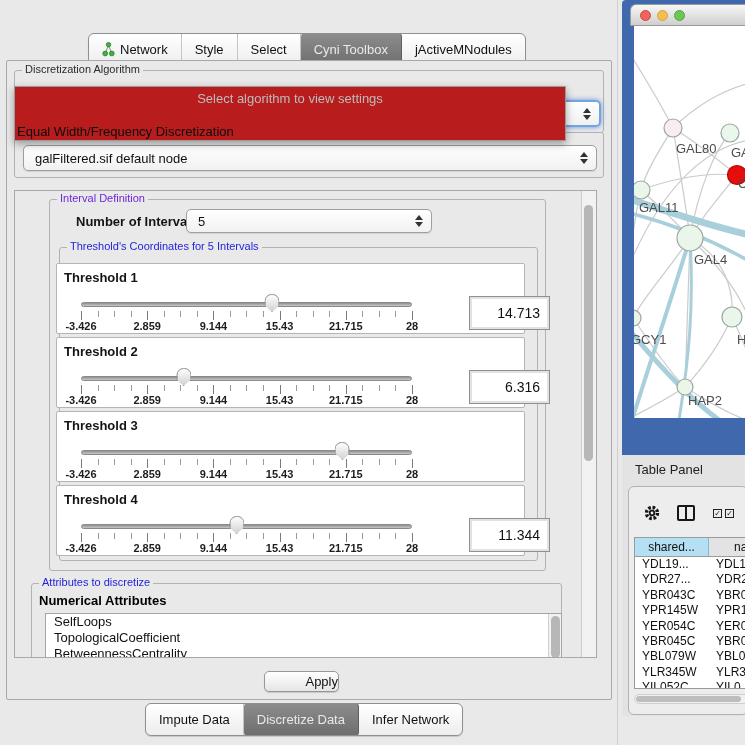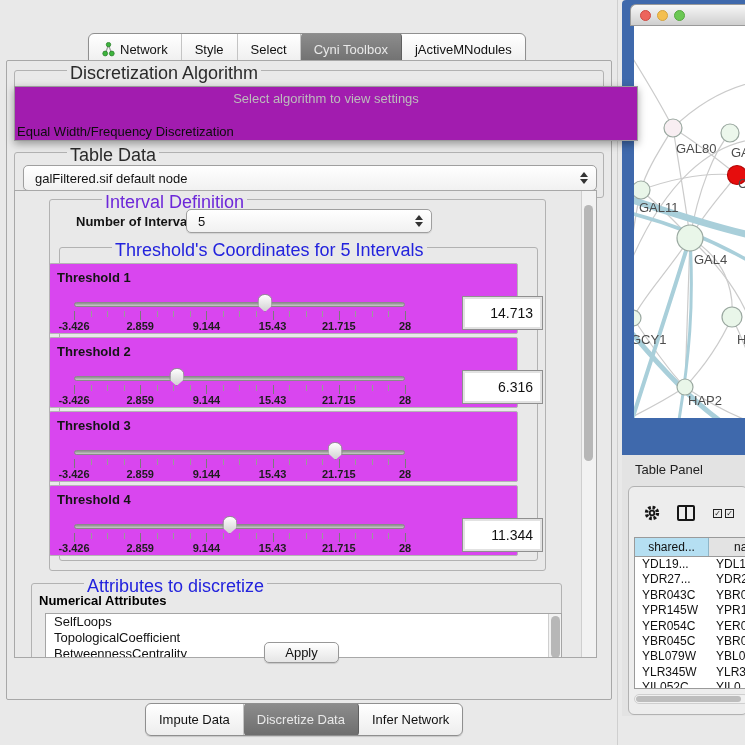--- a/index.html
+++ b/index.html
@@ -19,44 +19,44 @@
 
   
   .seg { position:absolute; display:flex; height:33px; border:1px solid #8f8f8f; border-radius:6px; background:linear-gradient(#ffffff,#ededed); box-shadow:0 1px 1px rgba(0,0,0,.15); overflow:hidden; }
   .seg .tab { display:flex; align-items:center; justify-content:center; gap:5px; padding:0 13px; font-size:13px; color:#111; border-right:1px solid #c4c4c4; cursor:default; white-space:nowrap; }
   .seg .tab:last-child { border-right:none; }
   .seg .tab.sel { background:linear-gradient(#8d8d8d,#6d6d6d); color:#e9e9e9; border-right-color:#5f5f5f; border-radius:4px; margin:-1px 0; }
 
   #main-panel { position:absolute; left:6px; top:60px; width:606px; height:640px; border:1px solid #a8a8a8; background:#e9e9e9; border-radius:2px; }
 
   .group { position:absolute; border:1px solid #b2b2b2; border-radius:3px; }
-  .gtitle { position:absolute; top:-8px; left:7px; background:#e9e9e9; padding:0 3px; font-size:18px; white-space:nowrap;margin-left:45px; }
+  .gtitle { position:absolute; top:-8px; left:7px; background:#e9e9e9; padding:0 3px; font-size:11px; white-space:nowrap; }
   .gtitle.plain { color:#2b2b2b; }
   .gtitle.green { color:#6d28d9; }
   .gtitle.blue  { color:#2323dd; }
 
   .combo { position:absolute; background:linear-gradient(#ffffff,#f1f1f1); border:1px solid #9f9f9f; border-radius:5px; font-size:13px; color:#111; display:flex; align-items:center; padding:0 24px 0 11px; box-shadow:0 1px 1px rgba(0,0,0,.1); }
   .combo.focus { border:2px solid #76a3e2; box-shadow:0 0 5px rgba(90,140,220,.9); }
   .updown { position:absolute; right:8px; top:50%; transform:translateY(-50%); width:8px; height:12px; }
   .updown::before { content:""; position:absolute; left:0; top:0; border-left:4px solid transparent; border-right:4px solid transparent; border-bottom:5px solid #333; }
   .updown::after  { content:""; position:absolute; left:0; bottom:0; border-left:4px solid transparent; border-right:4px solid transparent; border-top:5px solid #333; }
 
   
-  #algo-popup { position:absolute; left:14px; top:86px; width:624px; height:55px; background:#a21caf; border:1px solid #9a9a9a; box-shadow:0 3px 8px rgba(0,0,0,.35); z-index:30; font-size:13px; }
+  #algo-popup { position:absolute; left:14px; top:86px; width:552px; height:55px; background:#b91c1c; border:1px solid #9a9a9a; box-shadow:0 3px 8px rgba(0,0,0,.35); z-index:30; font-size:13px; }
   #algo-popup .hint { position:absolute; top:4px; width:100%; text-align:center; color:#bcbcbc; }
   #algo-popup .it1 { position:absolute; top:20px; left:2px; font-weight:bold; color:#0d0d0d; width:99%; }
   #algo-popup .it2 { position:absolute; top:37px; left:2px; color:#0d0d0d; width:99%; }
 
   
   #scrollpane { position:absolute; left:14px; top:190px; width:583px; height:468px; border:1px solid #a8a8a8; background:#e9e9e9; overflow:hidden; }
   .vscroll { position:absolute; right:0; top:0; bottom:0; width:15px; background:#f2f2f2; border-left:1px solid #cfcfcf; }
   .vscroll .thumb { position:absolute; left:2px; width:9px; background:#b7b7b7; border-radius:5px; }
 
   
-  .tpanel { position:absolute; left:34px; width:469px; height:71px; border:1px solid #b5b5b5; background:#d946ef; border-radius:2px; }
+  .tpanel { position:absolute; left:41px; width:469px; height:71px; border:1px solid #b5b5b5; background:#ffffff; border-radius:2px; }
   .tpanel .tlabel { position:absolute; left:7px; top:6px; font-size:13px; font-weight:bold; color:#141414; }
   .trackwrap { position:absolute; left:24px; top:27px; width:331px; height:42px; }
   .track { position:absolute; left:0; right:0; top:11px; height:5px; border-radius:3px; background:linear-gradient(#8f8f8f,#c9c9c9); border:1px solid #8a8a8a; }
   .thumb-sl { position:absolute; top:3px; width:15px; height:18px; transform:translateX(-50%); background:linear-gradient(#fefefe,#d2d2d2); border:1px solid #8f8f8f; border-radius:7px 7px 2px 2px; clip-path:polygon(0 0,100% 0,100% 62%,50% 100%,0 62%); }
   .ticks-min { position:absolute; left:0; top:20px; width:332px; height:6px; background:repeating-linear-gradient(to right,#9a9a9a 0,#9a9a9a 1px,transparent 1px,transparent 16.55px); }
   .ticks-maj { position:absolute; left:0; top:20px; width:332px; height:9px; background:repeating-linear-gradient(to right,#7a7a7a 0,#7a7a7a 1px,transparent 1px,transparent 66.2px); }
   .ticklab { position:absolute; top:29px; transform:translateX(-50%); font-size:11px; font-weight:bold; color:#1d1d1d; white-space:nowrap; }
   .valbox { position:absolute; left:380px; top:32px; width:81px; height:34px; background:#ffffff; border:1px solid #8f8f8f; font-size:14px; color:#111; text-align:right; line-height:32px; padding-right:9px; box-shadow:0 0 0 2px #e2e2e2 inset;margin-left:32px; }
 
   
@@ -130,21 +130,21 @@
     <div class="combo focus" style="left:8px; top:29px; width:578px; height:27px;">
       <span class="updown"></span>
     </div>
   </div>
 
   <div id="algo-popup">
     <div class="hint">Select algorithm to view settings</div>
     <div class="it2">Equal Width/Frequency Discretization</div>
   </div>
 
-  <div class="group" style="left:14px; top:152px; width:590px; height:46px;">
+  <div class="group" style="left:14px; top:132px; width:590px; height:46px;">
     <span class="gtitle plain">Table Data</span>
     <div class="combo" style="left:8px; top:12px; width:574px; height:26px;">
       <span>galFiltered.sif default node</span>
       <span class="updown"></span>
     </div>
   </div>
 
   <div id="scrollpane">
 
     <div class="group" style="left:34px; top:8px; width:497px; height:372px;">
@@ -238,21 +238,21 @@
       <div class="vscroll" style="width:13px;">
           <div class="thumb" style="top:2px; height:42px;"></div>
         </div>
     </div>
 
     <div class="vscroll">
       <div class="thumb" style="top:14px; height:256px;"></div>
     </div>
   </div>
 
-  <div class="button" style="left:264px; top:642px; width:75px; height:21px; line-height:19px;">Apply</div>
+  <div class="button" style="left:264px; top:671px; width:75px; height:21px; line-height:19px;text-align:right;">Apply</div>
 
   <div class="seg" style="left:145px; top:703px;">
     <div class="tab">
         <span>Impute Data</span>
       </div>
     <div class="tab sel">
         <span>Discretize Data</span>
       </div>
     <div class="tab">
         <span>Infer Network</span>

